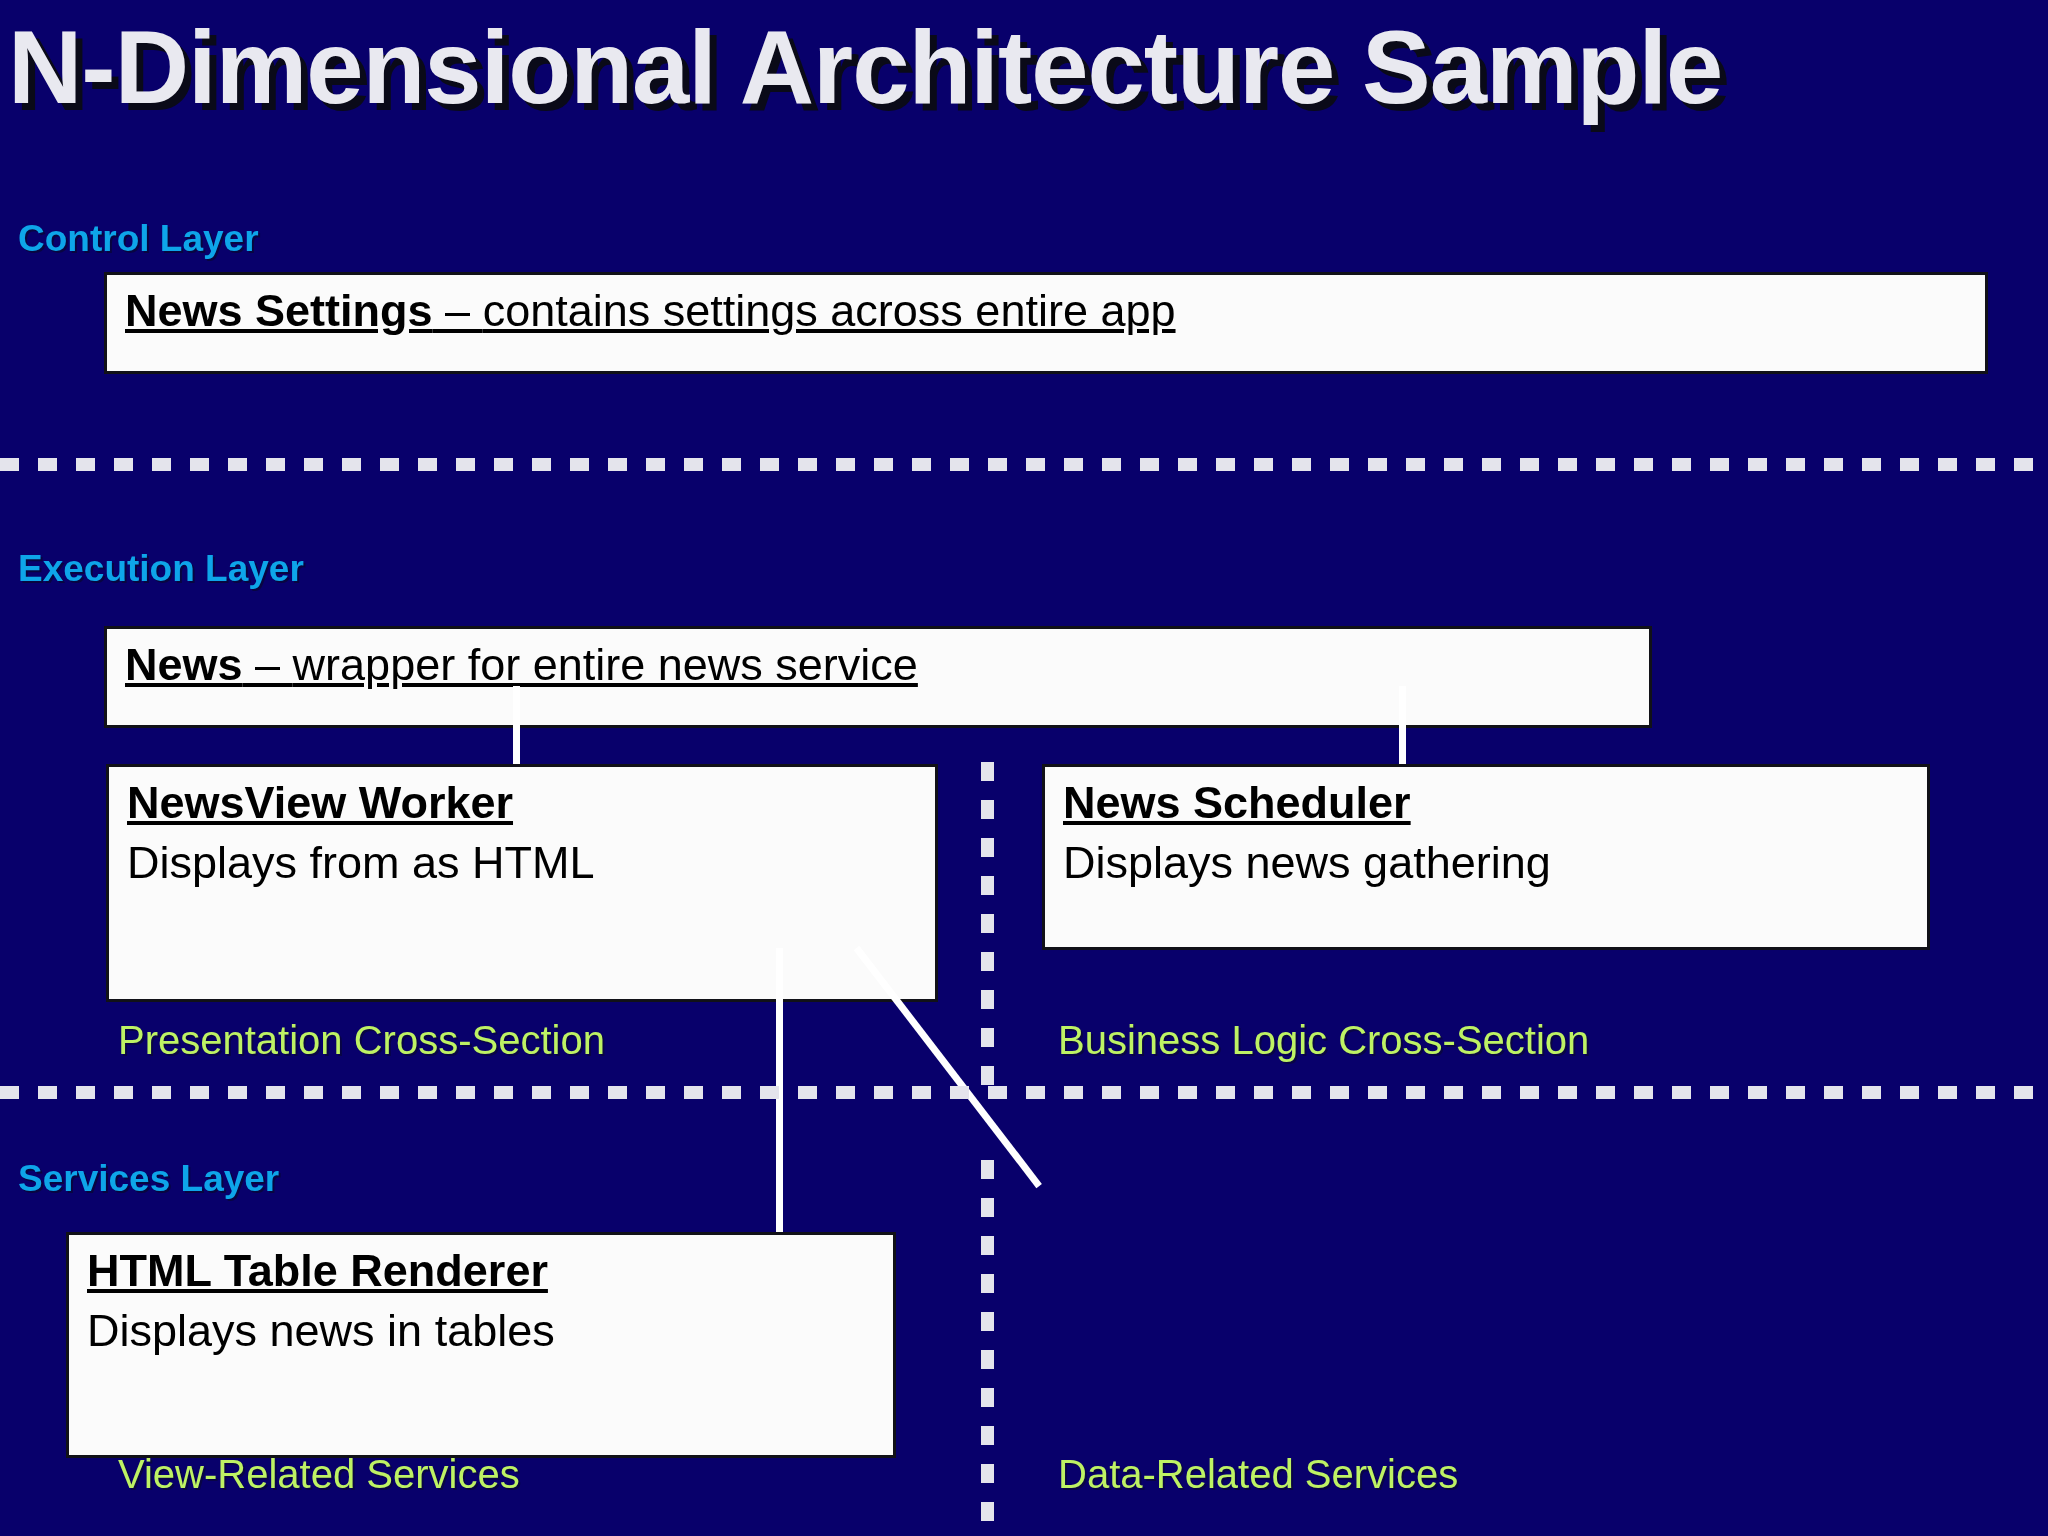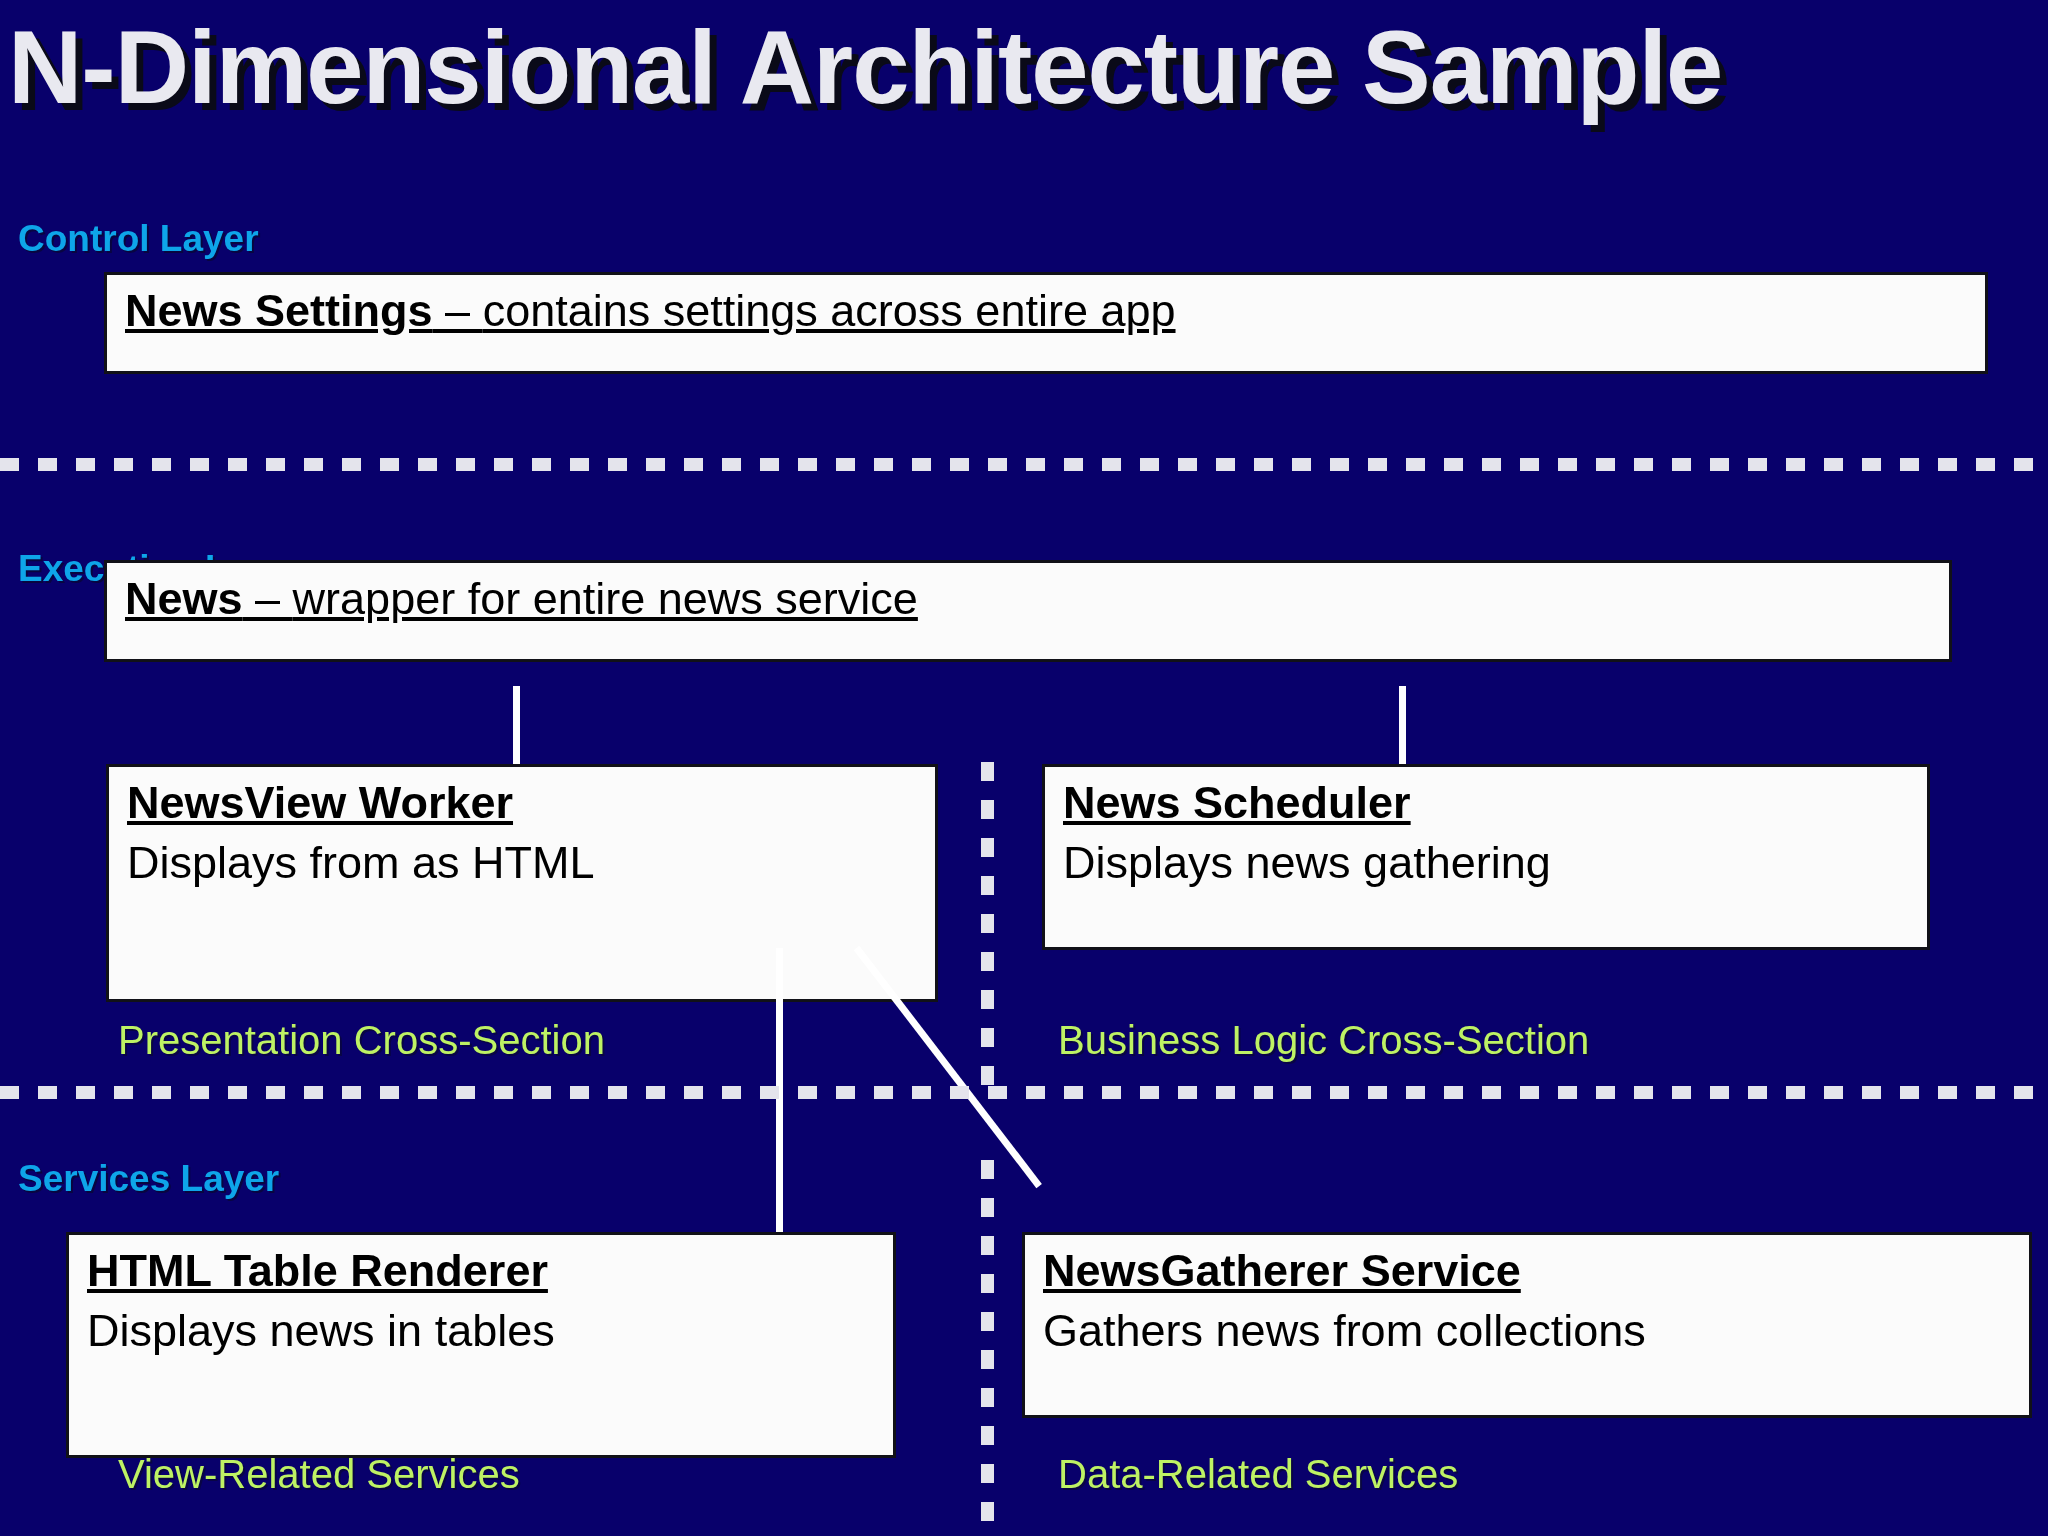--- a/index.html
+++ b/index.html
@@ -115,21 +115,21 @@
   }
   .box .line2 {
     font-size: 45px;
     line-height: 60px;
     white-space: nowrap;
   }
   .box b { font-weight: bold; }
   .box .reg { font-weight: normal; }
 
   #box-news-settings { left: 104px;  top: 272px;  width: 1884px; height: 102px; }
-  #box-news          { left: 104px;  top: 560px;  width: 1848px; height: 102px; }
+  #box-news          { left: 104px;  top: 626px;  width: 1548px; height: 102px; }
   #box-newsview      { left: 106px;  top: 764px;  width: 832px;  height: 238px; }
   #box-scheduler     { left: 1042px; top: 764px;  width: 888px;  height: 186px; }
   #box-htmltable     { left: 66px;   top: 1232px; width: 830px;  height: 226px; }
   #box-gatherer      { left: 1022px; top: 1232px; width: 1010px; height: 186px; }
 
   
   .section-caption {
     position: absolute;
     font-size: 40px;
     font-weight: normal;
@@ -186,23 +186,19 @@
 
   <div class="hsep" id="hsep-2"></div>
 
   <div class="layer-label" id="label-services">Services Layer</div>
 
   <div class="box" id="box-htmltable">
     <div class="line1"><b>HTML Table Renderer</b></div>
     <div class="line2">Displays news in tables</div>
   </div>
 
-  <div class="box" id="box-gatherer">
-    <div class="line1"><b>NewsGatherer Service</b></div>
-    <div class="line2">Gathers news from collections</div>
-  </div>
 
   <div class="vsep" id="vsep-svc"></div>
 
   <div class="section-caption" id="cap-view-svc">View-Related Services</div>
   <div class="section-caption" id="cap-data-svc">Data-Related Services</div>
 
 </div>
 
 </body></html>

